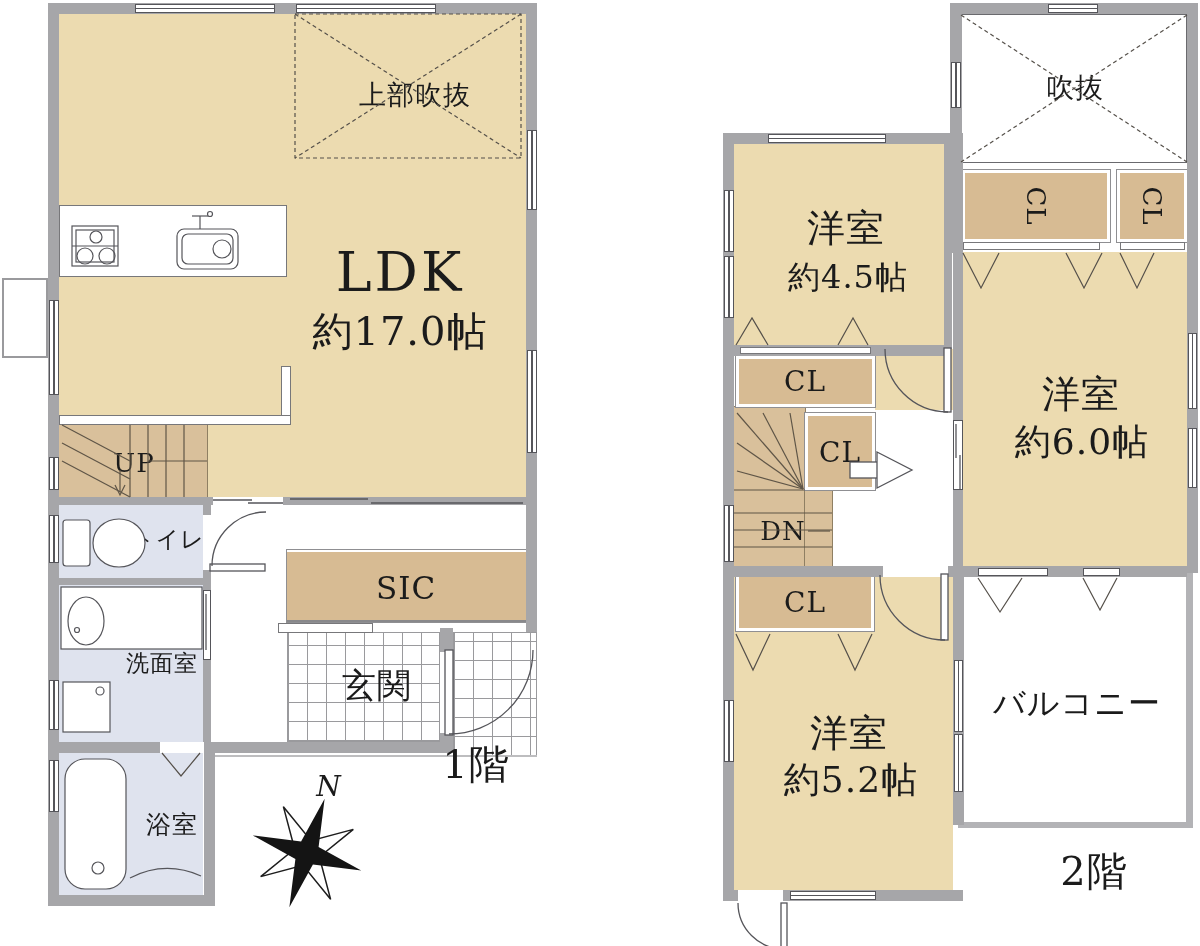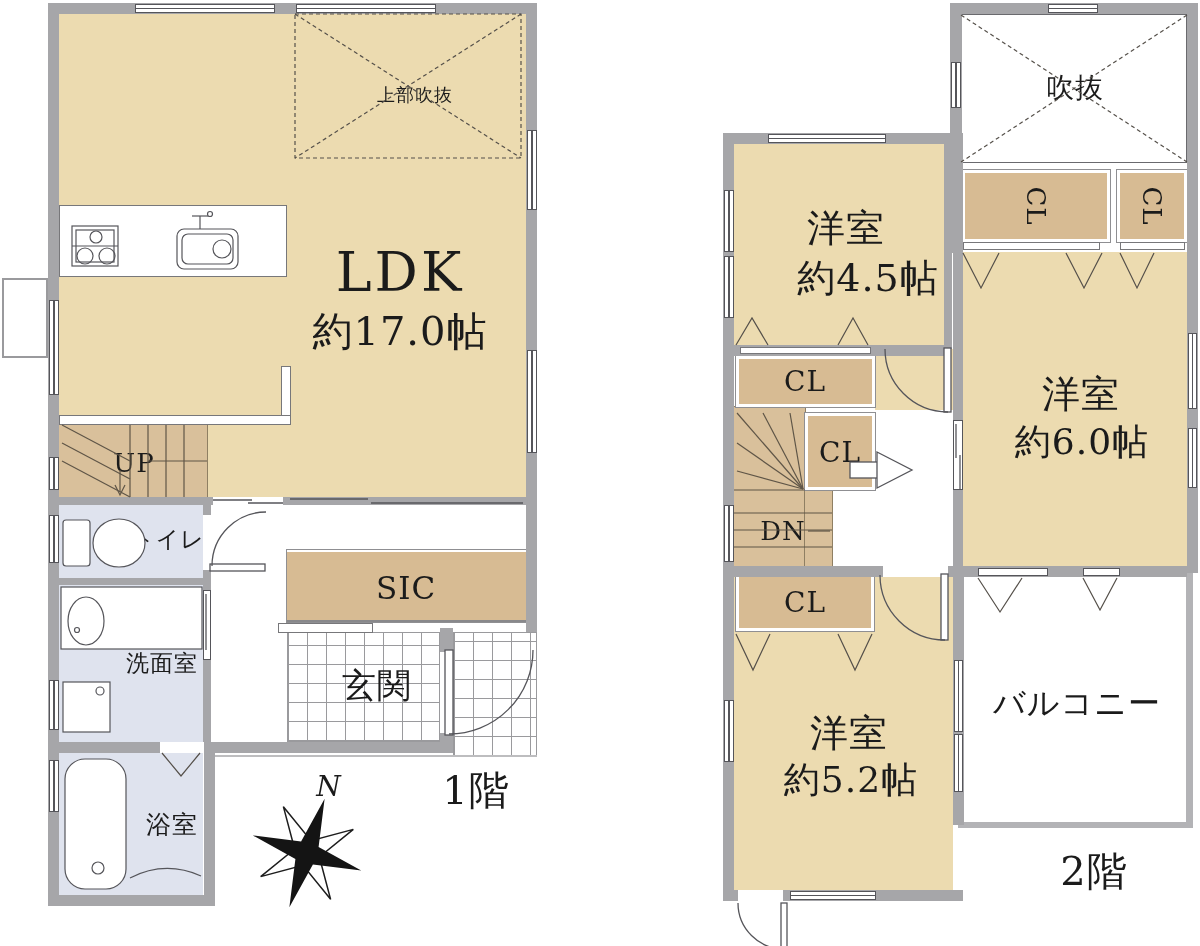--- a/index.html
+++ b/index.html
@@ -71,30 +71,30 @@
     <div class="win win-h" style="left:296px;top:4px;width:140px;height:9px"></div>
     <div style="position:absolute;left:2px;top:278px;width:46px;height:80px;background:#fff;border:2px solid #9a9a9d;box-sizing:border-box"></div>
     <div class="win win-v" style="left:49px;top:300px;width:10px;height:95px"></div>
     <div class="win win-v" style="left:49px;top:457px;width:10px;height:33px"></div>
     <div class="win win-v" style="left:49px;top:515px;width:10px;height:48px"></div>
     <div class="win win-v" style="left:49px;top:680px;width:10px;height:50px"></div>
     <div class="win win-v" style="left:49px;top:760px;width:10px;height:52px"></div>
     <div class="win win-v" style="left:527px;top:130px;width:10px;height:80px"></div>
     <div class="win win-v" style="left:527px;top:350px;width:10px;height:103px"></div>
 
-    <div class="lbl" style="left:415px;top:95px;font-size:18px">上部吹抜</div>
+    <div class="lbl" style="left:415px;top:95px;font-size:27px">上部吹抜</div>
     <div class="lbl" style="left:400px;top:272px;font-size:54px;letter-spacing:3px">LDK</div>
     <div class="lbl" style="left:400px;top:331px;font-size:40px">約17.0帖</div>
     <div class="lbl" style="left:134px;top:463px;font-size:26px">UP</div>
     <div class="lbl" style="left:168px;top:539px;font-size:23px">トイレ</div>
     <div class="lbl" style="left:162px;top:663px;font-size:23px">洗面室</div>
     <div class="lbl" style="left:172px;top:824px;font-size:25px">浴室</div>
     <div class="lbl" style="left:406px;top:588px;font-size:31px">SIC</div>
     <div class="lbl" style="left:377px;top:686px;font-size:34px">玄関</div>
-    <div class="lbl" style="left:476px;top:790px;font-size:40px">1階</div>
+    <div class="lbl" style="left:476px;top:764px;font-size:40px">1階</div>
     <div class="lbl" style="left:329px;top:786px;font-size:28px;font-style:italic">N</div>
   </div>
 
   <div>
 
     <div class="room beige" style="left:734px;top:144px;width:210px;height:201px"></div>
     <div class="room beige" style="left:875px;top:349px;width:78px;height:61px"></div>
     <div class="room beige" style="left:963px;top:252px;width:224px;height:314px"></div>
     <div class="room beige" style="left:734px;top:574px;width:219px;height:316px"></div>
     <div class="room stan" style="left:734px;top:407px;width:71px;height:160px;outline:1px solid #8f7f63"></div>
@@ -148,21 +148,21 @@
     <div class="win win-v" style="left:954px;top:734px;width:9px;height:58px"></div>
     <div class="win win-h" style="left:790px;top:891px;width:86px;height:9px"></div>
 
     <div class="lbl" style="left:1075px;top:88px;font-size:28px">吹抜</div>
     <div class="lbl rot" style="left:1036px;top:206px;font-size:26px">CL</div>
     <div class="lbl rot" style="left:1152px;top:206px;font-size:26px">CL</div>
     <div class="lbl" style="left:805px;top:381px;font-size:28px">CL</div>
     <div class="lbl" style="left:840px;top:452px;font-size:28px">CL</div>
     <div class="lbl" style="left:805px;top:602px;font-size:28px">CL</div>
     <div class="lbl" style="left:846px;top:228px;font-size:38px">洋室</div>
-    <div class="lbl" style="left:868px;top:278px;font-size:38px">約4.5帖</div>
+    <div class="lbl" style="left:848px;top:278px;font-size:32px">約4.5帖</div>
     <div class="lbl" style="left:1081px;top:394px;font-size:38px">洋室</div>
     <div class="lbl" style="left:1082px;top:442px;font-size:36px">約6.0帖</div>
     <div class="lbl" style="left:783px;top:531px;font-size:26px">DN</div>
     <div class="lbl" style="left:849px;top:733px;font-size:38px">洋室</div>
     <div class="lbl" style="left:851px;top:780px;font-size:36px">約5.2帖</div>
     <div class="lbl" style="left:1077px;top:704px;font-size:32px">バルコニー</div>
     <div class="lbl" style="left:1094px;top:871px;font-size:40px">2階</div>
   </div>
 
   <svg class="overlay" width="1200" height="946" viewBox="0 0 1200 946">

